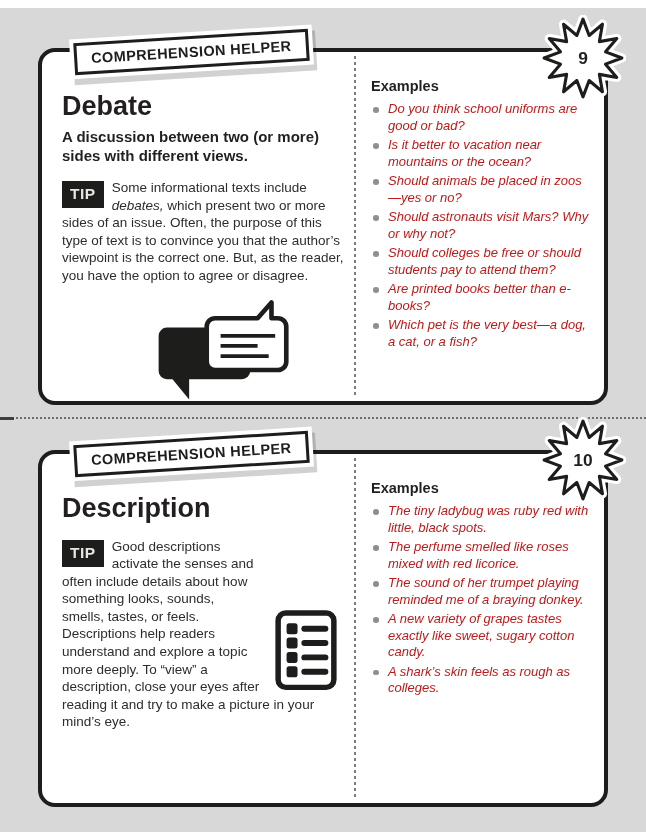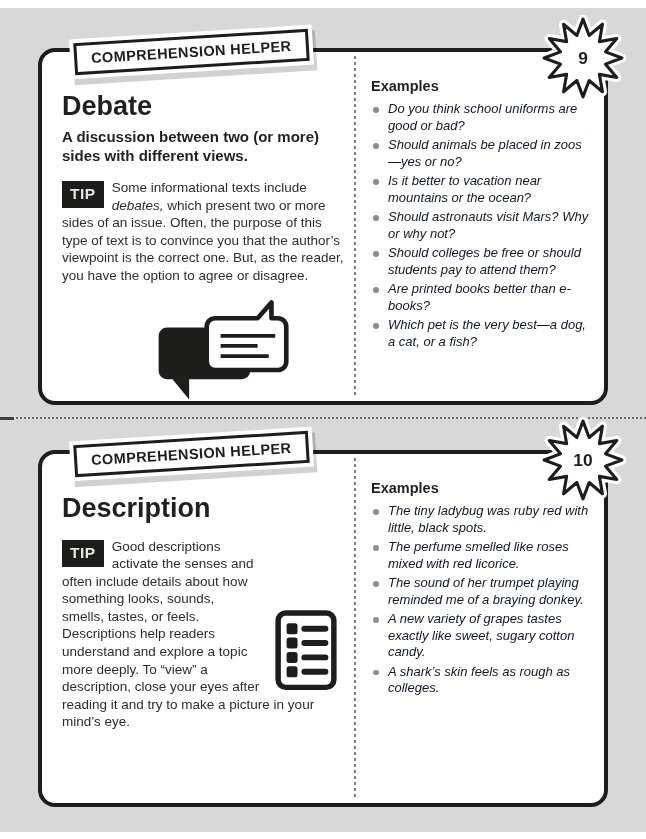--- a/index.html
+++ b/index.html
@@ -41,21 +41,21 @@
 
   .bubble-art { margin:12px 0 0 92px; width:148px; }
   .bubble-art svg { width:148px; height:auto; display:block; }
 
   .float-icon { float:right; width:76px; margin:70px 0 0 8px; }
   .float-icon svg { width:76px; height:auto; display:block; }
 
   .examples-heading { font-size:14.5px; font-weight:700; color:#231f20; }
   .examples-list { list-style:none; margin-top:7px; }
   .examples-list li { position:relative; padding-left:17px; margin-bottom:3px;
-     font-style:italic; font-size:13px; line-height:1.27; color:#0f172a; }
+     font-style:italic; font-size:13px; line-height:1.27; color:#b91c1c; }
   .examples-list li::before { content:""; position:absolute; left:2px; top:6px;
      width:5.5px; height:5.5px; border-radius:50%; background:#8f8f8f; }
 
   
   .cut-line { position:absolute; top:417px; left:0; width:100%; height:0;
      border-top:2px dotted #6e6e6e; }
   .cut-line::before { content:""; position:absolute; left:0; top:-2.5px; width:14px;
      border-top:3px solid #3f3f3f; }
 
   .footer { position:absolute; bottom:16px; right:16px; font-size:9.5px;
@@ -98,22 +98,22 @@
           </svg>
         </div>
       </div>
 
       <div class="col-divider"></div>
 
       <div class="col-right">
         <div class="examples-heading">Examples</div>
         <ul class="examples-list">
           <li>Do you think school uniforms are good or bad?</li>
+          <li>Is it better to vacation near mountains or the ocean?</li>
           <li>Should animals be placed in zoos—yes or no?</li>
-          <li>Is it better to vacation near mountains or the ocean?</li>
           <li>Should astronauts visit Mars? Why or why not?</li>
           <li>Should colleges be free or should students pay to attend them?</li>
           <li>Are printed books better than e-books?</li>
           <li>Which pet is the very best—a dog, a cat, or a fish?</li>
         </ul>
       </div>
     </div>
   </div>
 
   <div class="cut-line"></div>

